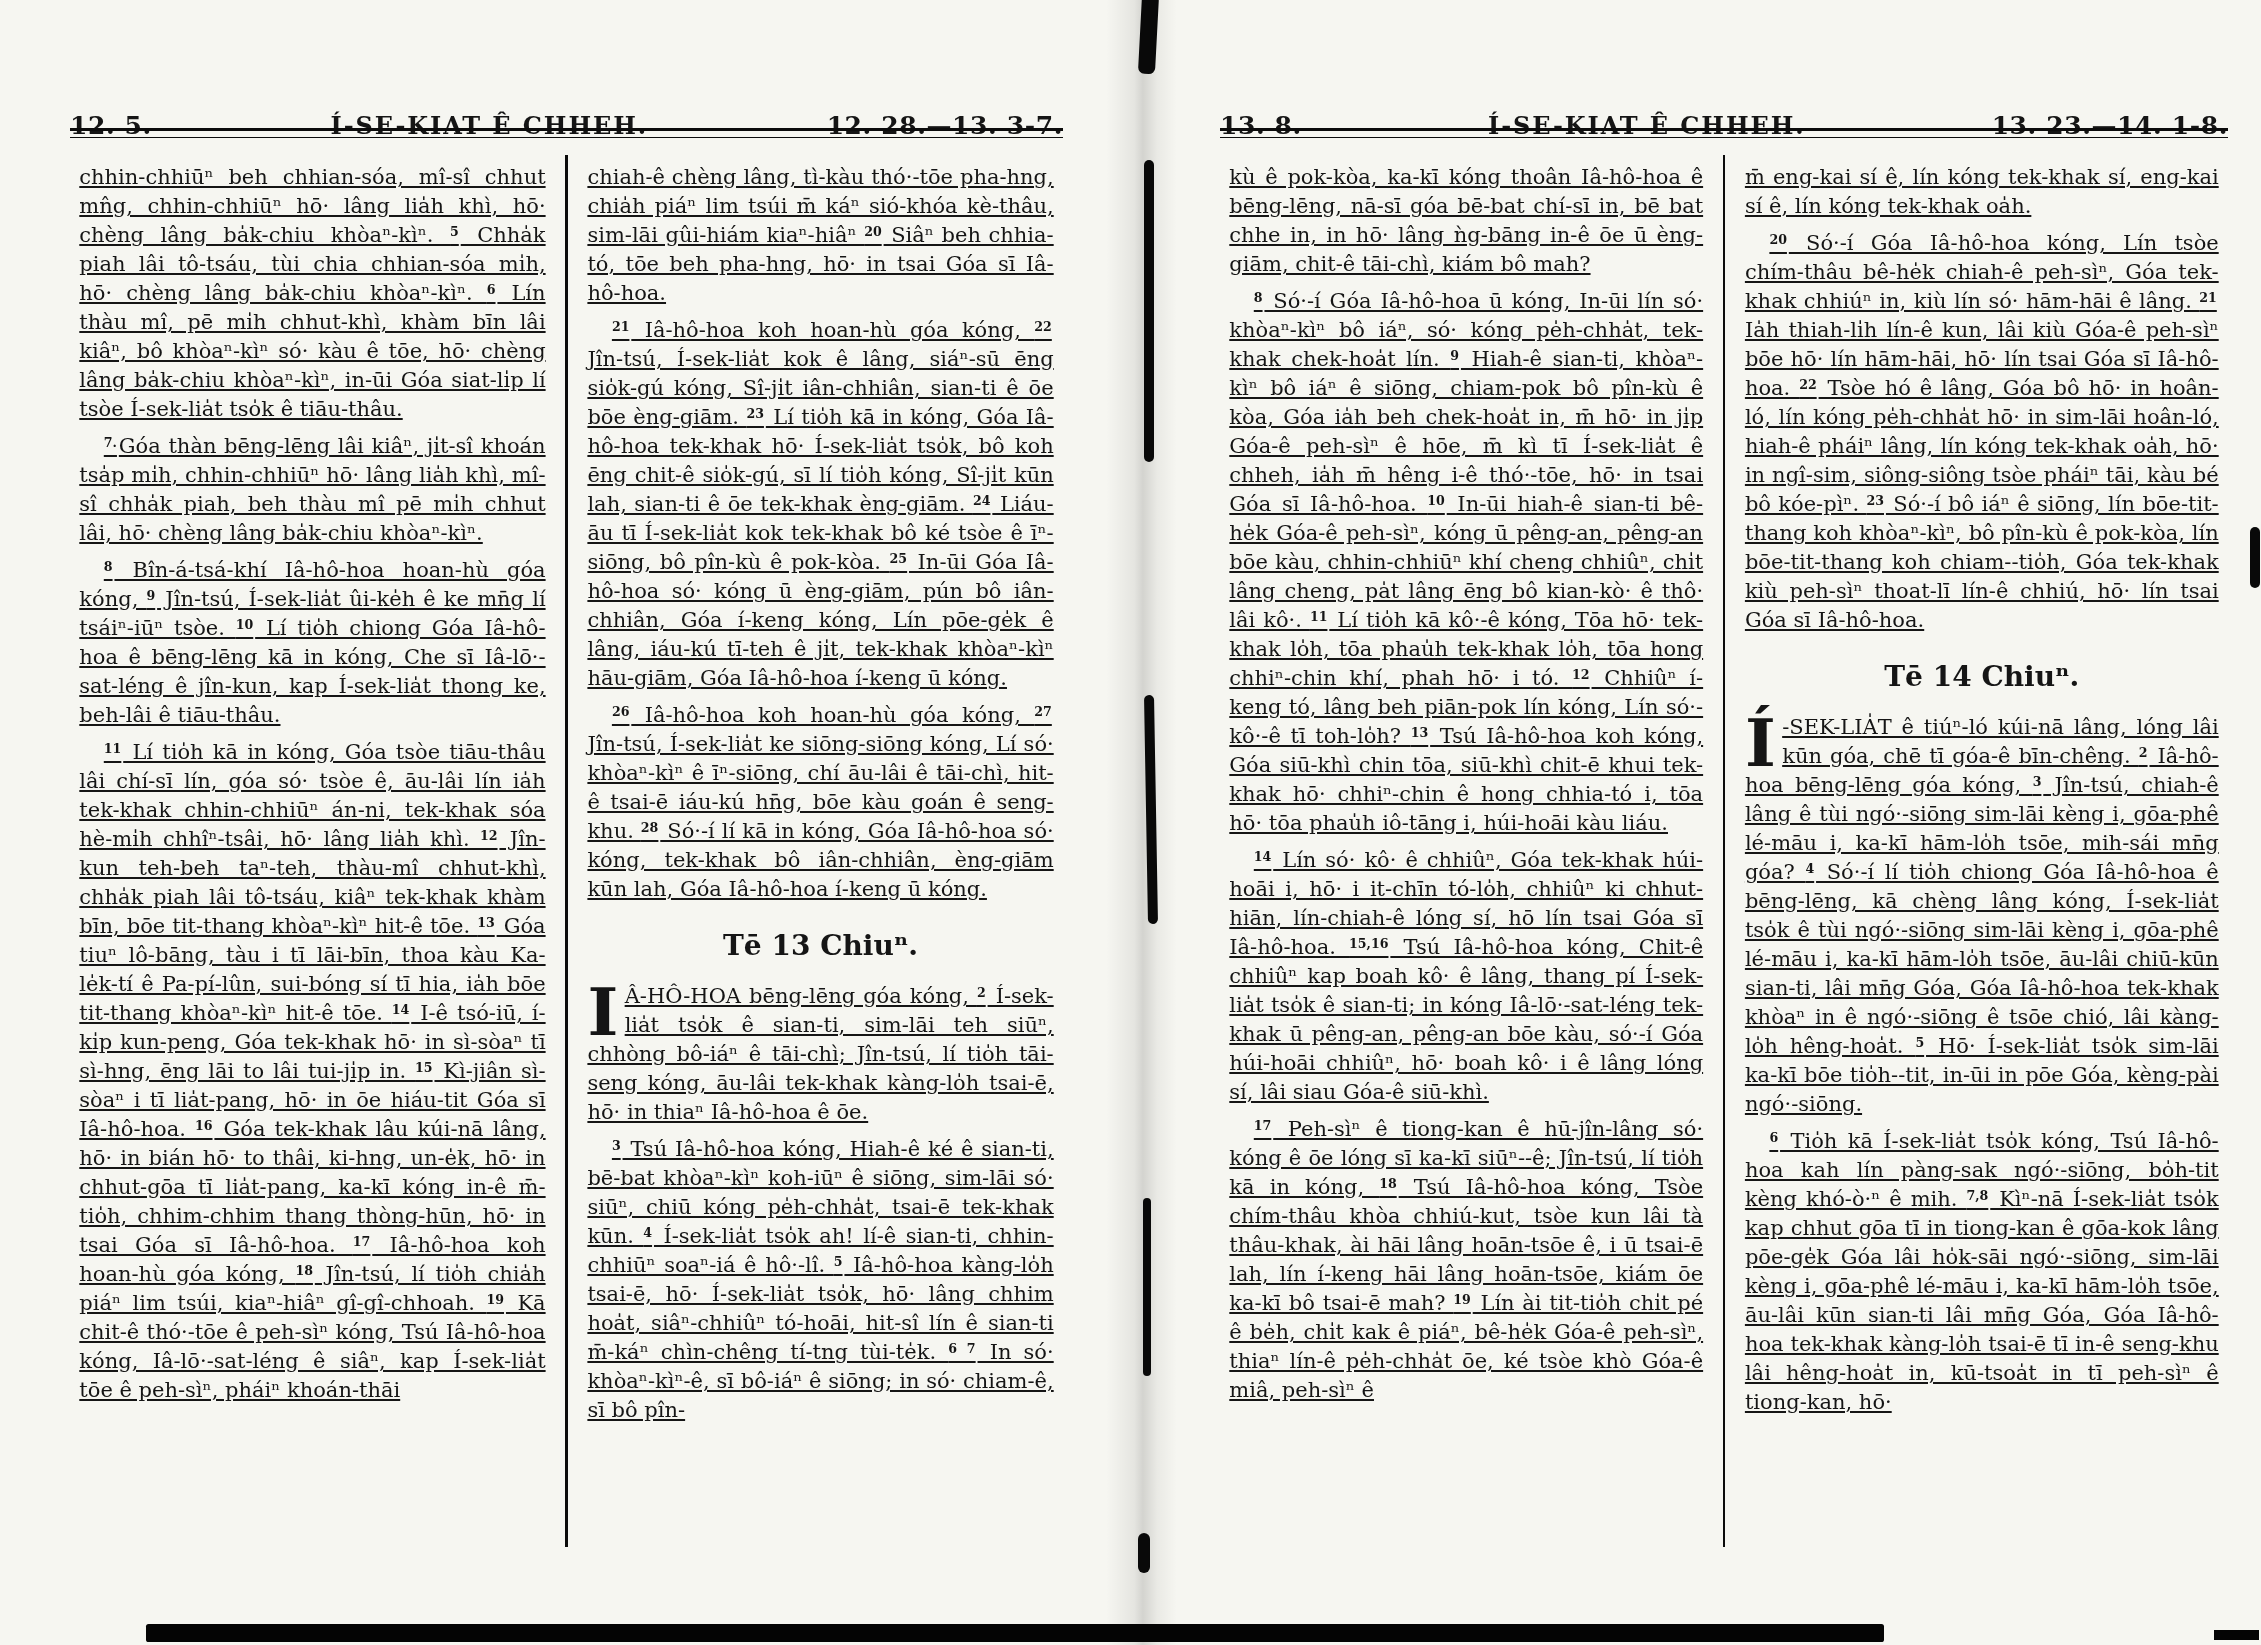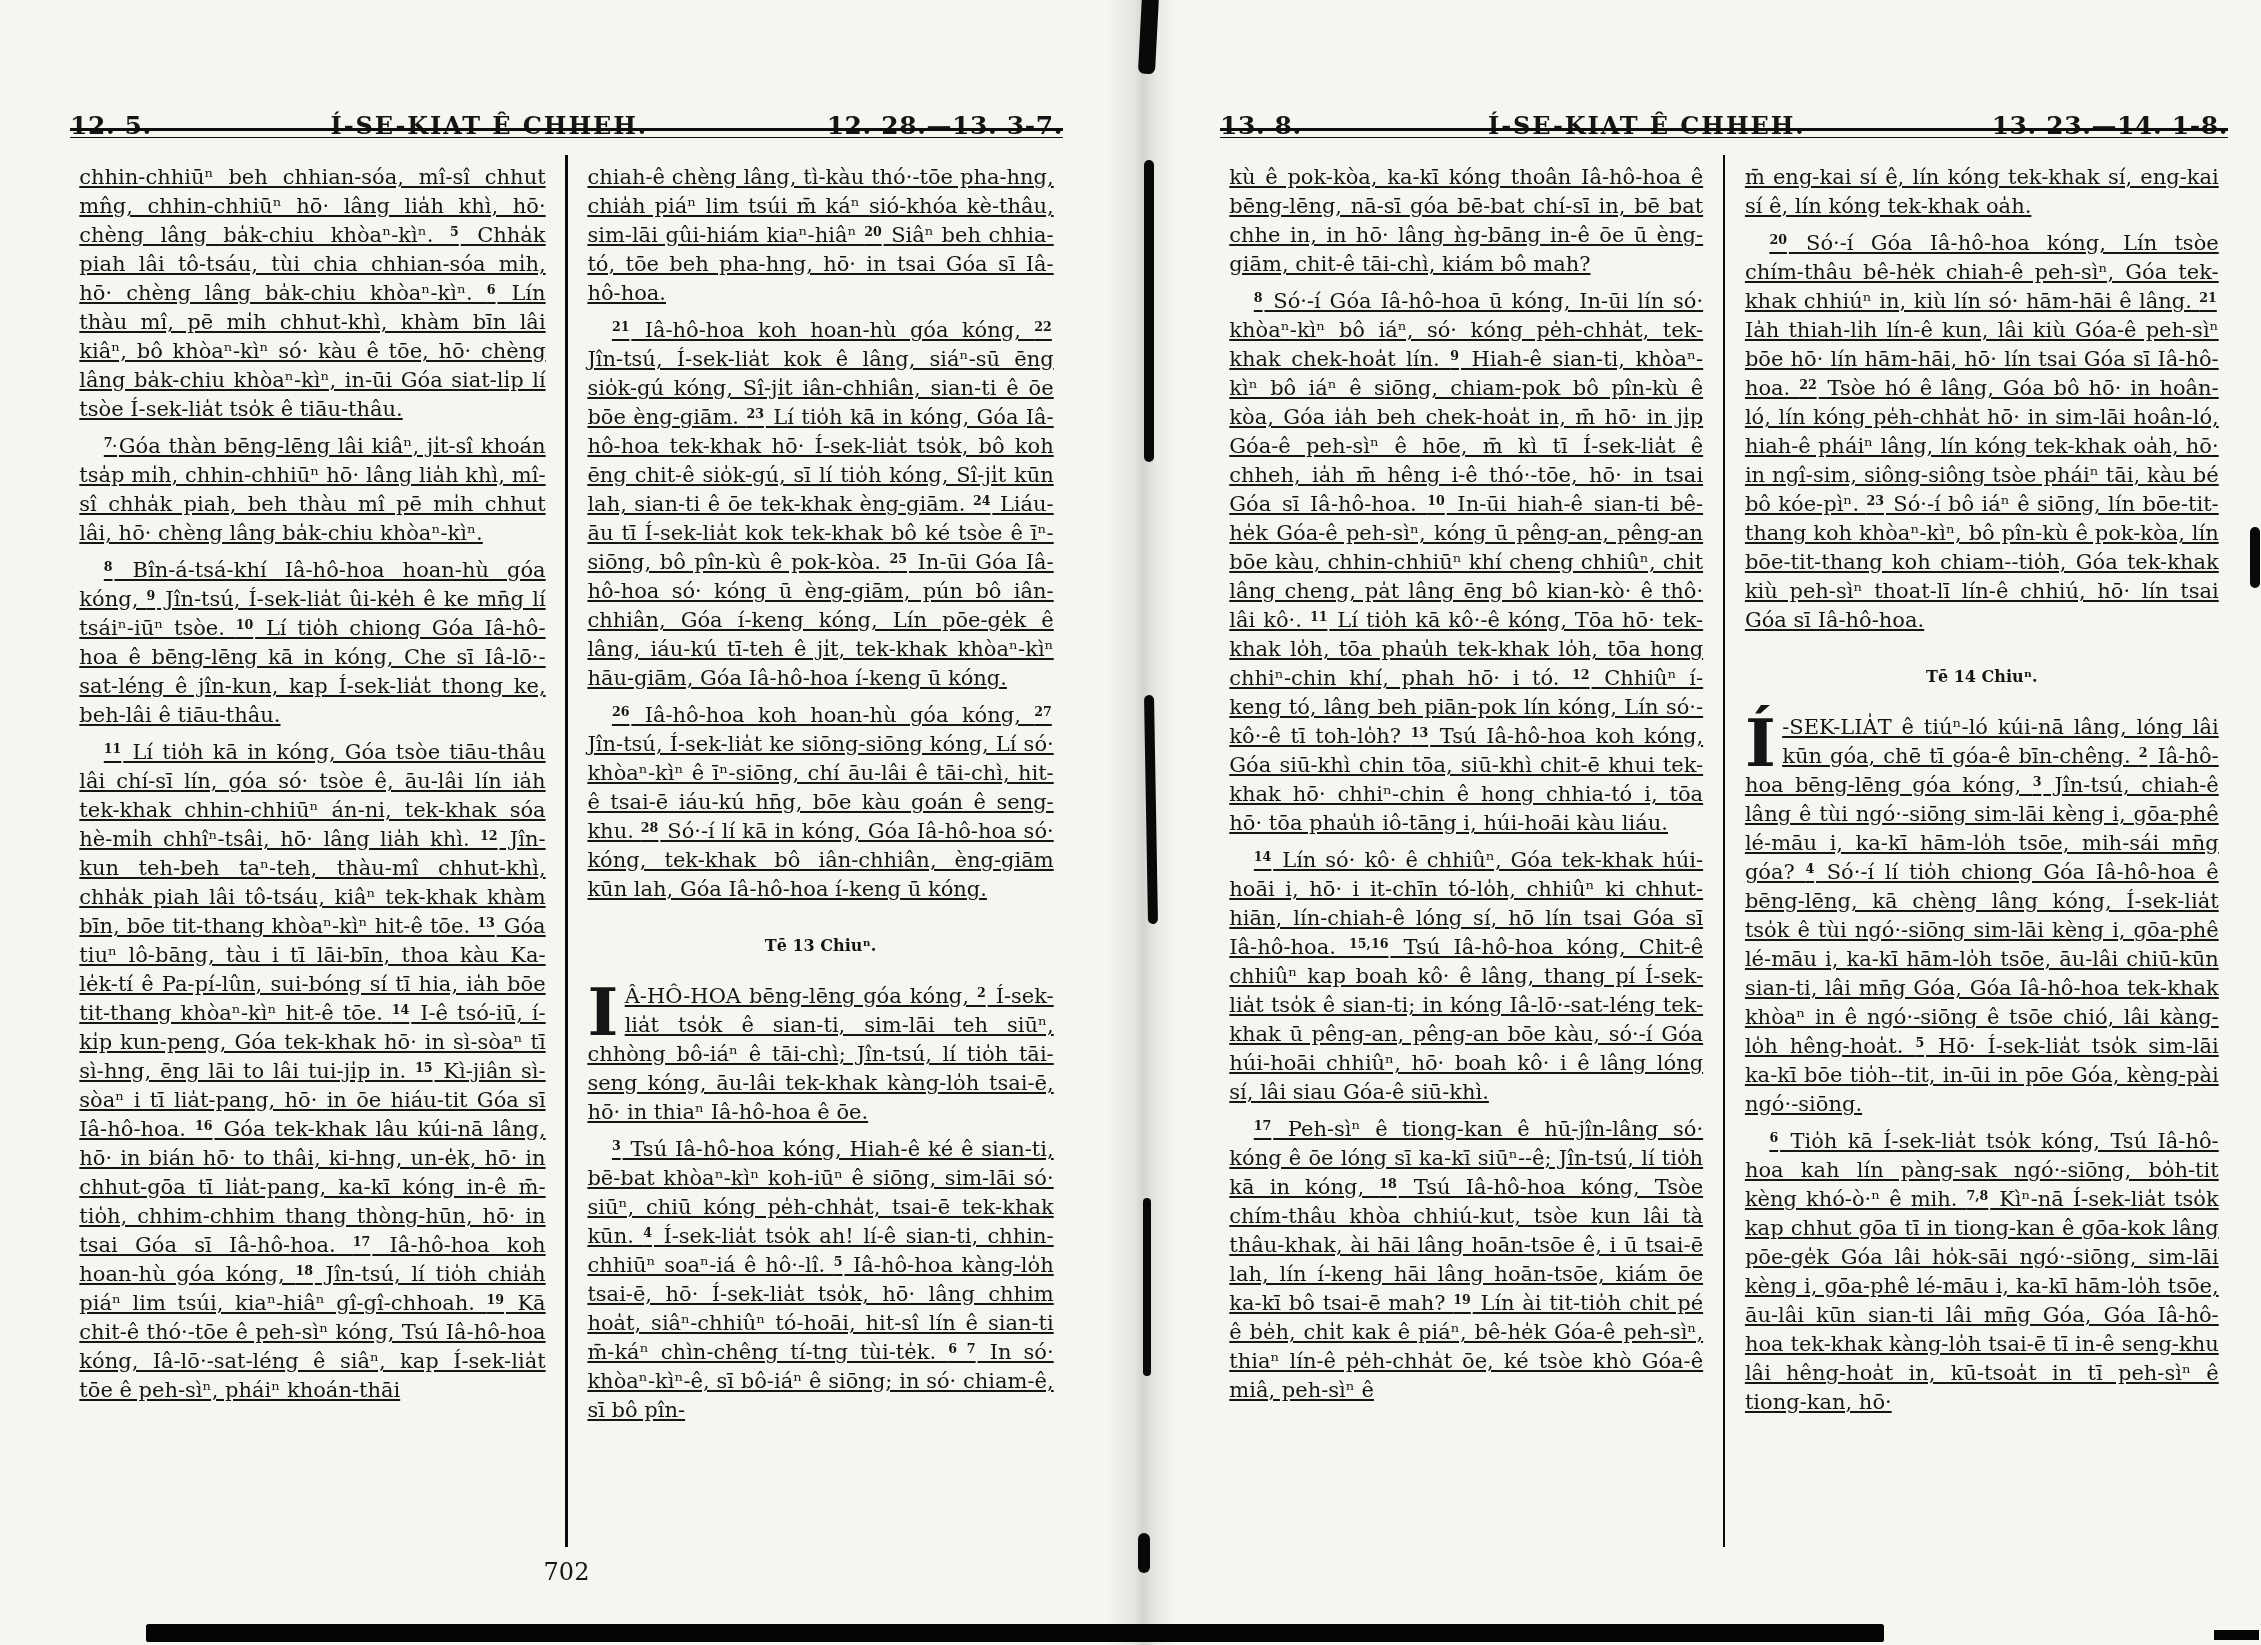--- a/index.html
+++ b/index.html
@@ -12,21 +12,21 @@
         align-items:baseline;font-weight:bold;font-size:25px;letter-spacing:0.6px;margin-top:36px;}
   .running-head .head-title{letter-spacing:1.9px;font-size:24px;}
   .head-rule{position:absolute;top:128px;left:0;right:0;height:5.8px;
         border-top:3.9px solid #0c0c0c;border-bottom:1.9px solid #0c0c0c;}
   .columns{position:absolute;top:155px;left:1.3px;right:1.3px;bottom:98px;display:flex;}
   .col{flex:1 1 0;overflow:hidden;font-size:21px;line-height:29px;text-align:justify;}
   .col-divider{width:2.6px;background:#0b0b0b;margin:0 11.6px;}
   .para{margin:8px;text-decoration:underline;}
   .para.indent{text-indent:24.5px;}
   .verse{font-weight:bold;font-size:0.6em;vertical-align:0.5em;line-height:0;padding-right:1.9px;}
-  .chapter-heading{text-align:center;font-weight:bold;font-size:16px;margin:27px 0 22px;text-indent:0;}
+  .chapter-heading{text-align:center;font-weight:bold;font-size:28px;margin:27px 0 22px;text-indent:0;}
   .dropcap{float:left;font-size:66px;line-height:54px;font-weight:bold;margin:2.6px 6.4px 0 0;}
   .page-number{position:absolute;bottom:59px;left:0;right:0;text-align:center;font-size:24px;}
   
   .gutter-shadow{position:absolute;left:1106px;top:0;width:71px;height:1645px;
         background:linear-gradient(90deg,rgba(0,0,0,0) 0%,rgba(0,0,0,0.07) 40%,rgba(0,0,0,0.14) 52%,rgba(0,0,0,0.05) 72%,rgba(0,0,0,0) 100%);}
   .blob{position:absolute;background:#090909;border-radius:6.4px;}
   .blob1{left:1140px;top:-6.4px;width:17px;height:80px;transform:rotate(3deg);}
   .blob2{left:1144px;top:160px;width:9.7px;height:302px;border-radius:5.2px;}
   .blob3{left:1146px;top:695px;width:10.3px;height:229px;transform:rotate(-1deg);}
   .blob4{left:1143px;top:1198px;width:8.4px;height:178px;}
@@ -57,21 +57,20 @@
       <div class="col-divider"></div>
       <div class="col">
           <p class="para">chiah-ê chèng lâng, tì-kàu thó·-tōe pha-hng, chia̍h piáⁿ lim tsúi m̄ káⁿ sió-khóa kè-thâu, sim-lāi gûi-hiám kiaⁿ-hiâⁿ <sup class="verse">20</sup> Siâⁿ beh chhia-tó, tōe beh pha-hng, hō· in tsai Góa sī Iâ-hô-hoa.</p>
           <p class="para indent"><sup class="verse">21</sup> Iâ-hô-hoa koh hoan-hù góa kóng, <sup class="verse">22</sup> Jîn-tsú, Í-sek-lia̍t kok ê lâng, siáⁿ-sū ēng sio̍k-gú kóng, Sî-ji̍t iân-chhiân, sian-ti ê ōe bōe èng-giām. <sup class="verse">23</sup> Lí tio̍h kā in kóng, Góa Iâ-hô-hoa tek-khak hō· Í-sek-lia̍t tso̍k, bô koh ēng chit-ê sio̍k-gú, sī lí tio̍h kóng, Sî-ji̍t kūn lah, sian-ti ê ōe tek-khak èng-giām. <sup class="verse">24</sup> Liáu-āu tī Í-sek-lia̍t kok tek-khak bô ké tsòe ê īⁿ-siōng, bô pîn-kù ê pok-kòa. <sup class="verse">25</sup> In-ūi Góa Iâ-hô-hoa só· kóng ū èng-giām, pún bô iân-chhiân, Góa í-keng kóng, Lín pōe-ge̍k ê lâng, iáu-kú tī-teh ê ji̍t, tek-khak khòaⁿ-kìⁿ hāu-giām, Góa Iâ-hô-hoa í-keng ū kóng.</p>
           <p class="para indent"><sup class="verse">26</sup> Iâ-hô-hoa koh hoan-hù góa kóng, <sup class="verse">27</sup> Jîn-tsú, Í-sek-lia̍t ke siōng-siōng kóng, Lí só· khòaⁿ-kìⁿ ê īⁿ-siōng, chí āu-lâi ê tāi-chì, hit-ê tsai-ē iáu-kú hn̄g, bōe kàu goán ê seng-khu. <sup class="verse">28</sup> Só·-í lí kā in kóng, Góa Iâ-hô-hoa só· kóng, tek-khak bô iân-chhiân, èng-giām kūn lah, Góa Iâ-hô-hoa í-keng ū kóng.</p>
           <div class="chapter-heading">Tē 13 Chiuⁿ.</div>
           <p class="para"><span class="dropcap">I</span>Â-HÔ-HOA bēng-lēng góa kóng, <sup class="verse">2</sup> Í-sek-lia̍t tso̍k ê sian-ti, sim-lāi teh siūⁿ, chhòng bô-iáⁿ ê tāi-chì; Jîn-tsú, lí tio̍h tāi-seng kóng, āu-lâi tek-khak kàng-lo̍h tsai-ē, hō· in thiaⁿ Iâ-hô-hoa ê ōe.</p>
           <p class="para indent"><sup class="verse">3</sup> Tsú Iâ-hô-hoa kóng, Hiah-ê ké ê sian-ti, bē-bat khòaⁿ-kìⁿ koh-iūⁿ ê siōng, sim-lāi só· siūⁿ, chiū kóng pe̍h-chha̍t, tsai-ē tek-khak kūn. <sup class="verse">4</sup> Í-sek-lia̍t tso̍k ah! lí-ê sian-ti, chhin-chhiūⁿ soaⁿ-iá ê hô·-lî. <sup class="verse">5</sup> Iâ-hô-hoa kàng-lo̍h tsai-ē, hō· Í-sek-lia̍t tso̍k, hō· lâng chhim hoa̍t, siâⁿ-chhiûⁿ tó-hoāi, hit-sî lín ê sian-ti m̄-káⁿ chìn-chêng tí-tng tùi-te̍k. <sup class="verse">6 7</sup> In só· khòaⁿ-kìⁿ-ê, sī bô-iáⁿ ê siōng; in só· chiam-ê, sī bô pîn-</p>
         </div>
     </div>
-    <div class="page-number">702</div>
   </div>
 
   <div class="page" id="page-right">
     <div class="running-head">
       <span>13. 8.</span>
       <span class="head-title">Í-SE-KIAT Ê CHHEH.</span>
       <span>13. 23.—14. 1-8.</span>
     </div>
     <div class="head-rule"></div>
     <div class="columns">

